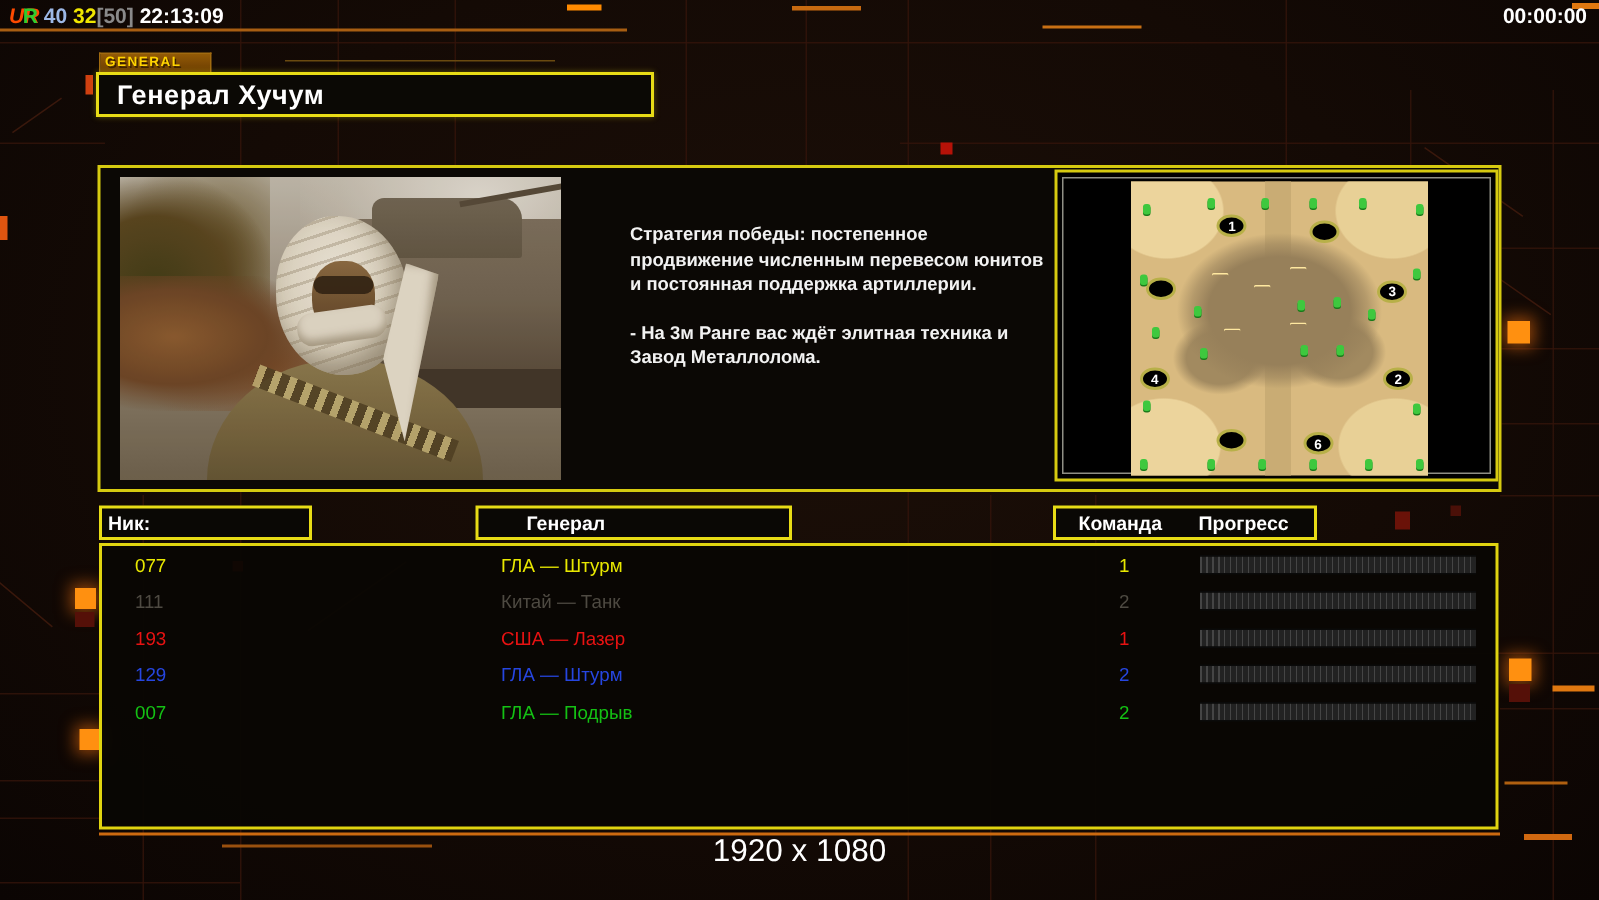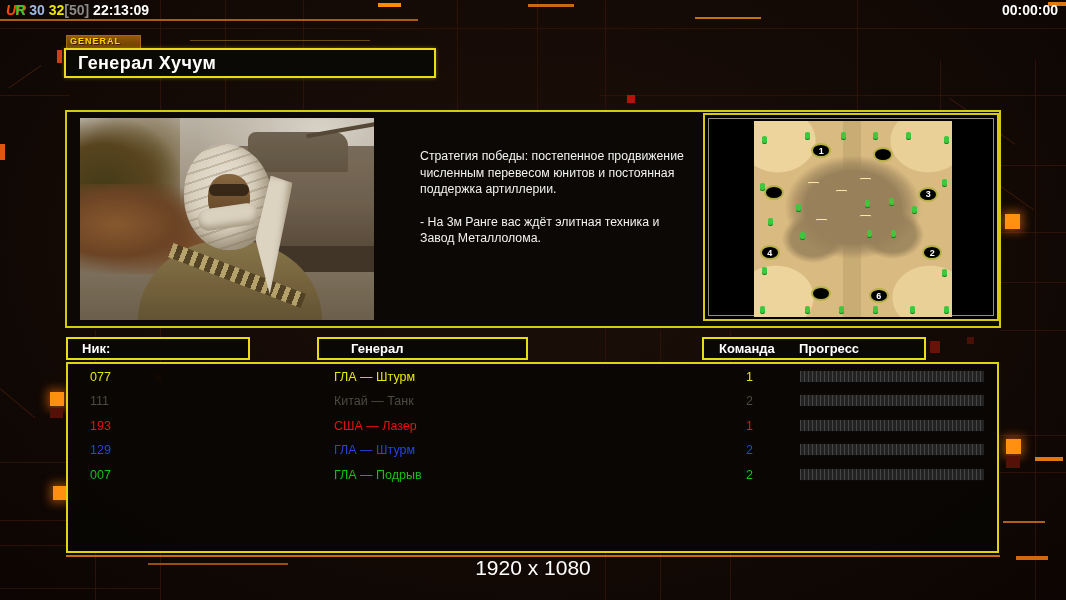--- a/index.html
+++ b/index.html
@@ -59,21 +59,21 @@
     background:linear-gradient(180deg,#8a6a44 0%,#5a4026 100%);}
   .p-eyes{left:129px;top:66px;width:40px;height:12px;border-radius:6px;background:#241a10;opacity:.85;}
   .p-mouthwrap{left:118px;top:88px;width:60px;height:22px;border-radius:10px;background:#e6e0d2;
     transform:rotate(-8deg);box-shadow:inset 0 -4px 6px rgba(110,95,70,.5);}
   .p-tail{left:176px;top:58px;width:30px;height:118px;background:#e8e2d4;transform:rotate(7deg);
     clip-path:polygon(25% 0,100% 4%,70% 100%,0 55%);box-shadow:inset -4px 0 6px rgba(110,95,70,.5);}
   .p-tint{left:0;top:0;right:0;bottom:0;background:rgba(120,80,30,.10);}
   
   .strategy{position:absolute;left:353px;top:36px;width:276px;color:#f2f2f2;
     font-size:12.3px;line-height:16.5px;}
-  .strategy p{margin:0 0 16px 0;}
+  .strategy p{margin:0 0 16px 0;font-weight:bold;}
   
   .map-box{position:absolute;left:636px;top:1px;width:296px;height:208px;
     border:2px solid #d6ca10;background:#000;}
   .map-inner{position:absolute;inset:3px;border:1px solid #8f8f85;background:#000;}
   .map{position:absolute;left:45px;top:2px;width:198px;height:196px;
     background:
       radial-gradient(ellipse 62px 52px at 12% 10%,#ecd49c 60%,transparent 62%),
       radial-gradient(ellipse 62px 52px at 88% 10%,#e8d096 60%,transparent 62%),
       radial-gradient(ellipse 62px 52px at 11% 90%,#ecd49c 60%,transparent 62%),
       radial-gradient(ellipse 62px 52px at 89% 90%,#e8d096 60%,transparent 62%),
@@ -86,23 +86,23 @@
     background:#000;color:#fff;font-size:9px;font-weight:bold;display:flex;
     align-items:center;justify-content:center;}
   .gdot{position:absolute;width:5px;height:7px;border-radius:2px;background:#3ec83e;
     box-shadow:0 1px 0 #1a7a1a;}
   .bldg{position:absolute;width:11px;height:8px;border-radius:1px;
     background:linear-gradient(180deg,#f0c060 0%,#d8882 0%,#d88820 40%,#b06210 100%);
     box-shadow:inset 0 1px 0 #ffe8a0;}
   
   .hdr{position:absolute;top:337px;height:23px;border:2px solid #e8dc16;background:#0a0805;
     color:#fff;font-size:13px;font-weight:bold;line-height:19px;}
-  .hdr-nick{left:66px;width:184px;padding-left:14px;}
+  .hdr-nick{left:66px;width:142px;padding-left:4px;}
   .hdr-general{left:317px;width:211px;padding-left:32px;}
-  .hdr-tp{left:702px;width:224px;}
+  .hdr-tp{left:702px;width:176px;}
   .hdr-tp span{position:absolute;top:0;line-height:19px;}
   .hdr-team{left:15px;} .hdr-prog{left:95px;}
   
   .table-box{position:absolute;left:66px;top:362px;width:933px;height:191px;
     border:2px solid #e0d410;background:rgba(8,6,3,.94);}
   .trow{position:absolute;left:0;width:100%;height:24px;font-size:12.5px;}
   .trow span{position:absolute;top:4px;}
   .t-nick{left:22px;}
   .t-gen{left:266px;}
   .t-team{left:655px;width:30px;text-align:right;}
@@ -169,21 +169,21 @@
       <div class="rsq" style="left: 57px; top: 50px; width: 5px; height: 13px; background: rgb(208, 64, 16);"></div>
       <div class="rsq" style="left: 1006px; top: 456px; width: 14px; height: 12px; background: rgb(85, 16, 8);"></div>
       <div class="rsq" style="left: 50px; top: 408px; width: 13px; height: 10px; background: rgb(85, 16, 8);"></div>
       <div class="diag" style="left: 8px; top: 88px; width: 40px; transform: rotate(-35deg);"></div>
       <div class="diag" style="left: 950px; top: 98px; width: 80px; transform: rotate(35deg);"></div>
       <div class="diag" style="left: 0px; top: 388px; width: 46px; transform: rotate(40deg);"></div>
       <div class="diag" style="left: 985px; top: 175px; width: 60px; transform: rotate(35deg);"></div>
       <div class="diag" style="left: 205px; top: 420px; width: 80px; transform: rotate(-35deg);"></div>
     </div>
 
-  <div class="hud-stats" id="hud-stats"><span style="color: rgb(255, 74, 0); font-style: italic;">UR</span><span style="color: rgb(46, 204, 46); margin-left: -11px;">R</span><span style="color: rgb(157, 184, 230);"> 30</span><span style="color: rgb(240, 230, 0);"> 32</span><span style="color: rgb(138, 138, 138);">[50]</span><span style="color: rgb(255, 255, 255);"> 22:13:09</span></div>
+  <div class="hud-stats" id="hud-stats"><span style="color: rgb(255, 74, 0); font-style: italic;">UR</span><span style="color: rgb(46, 204, 46); margin-left: -11px;">R</span><span style="color: rgb(157, 184, 230);"> 40</span><span style="color: rgb(240, 230, 0);"> 32</span><span style="color: rgb(138, 138, 138);">[50]</span><span style="color: rgb(255, 255, 255);"> 22:13:09</span></div>
   <div class="hud-timer">00:00:00</div>
 
   <div class="gen-tab">GENERAL</div>
   <div class="title-box">Генерал Хучум</div>
 
   <div class="info-box">
     <div class="portrait">
       <div class="p-smoke"></div>
       <div class="p-trees"></div>
       <div class="p-junk"></div>

